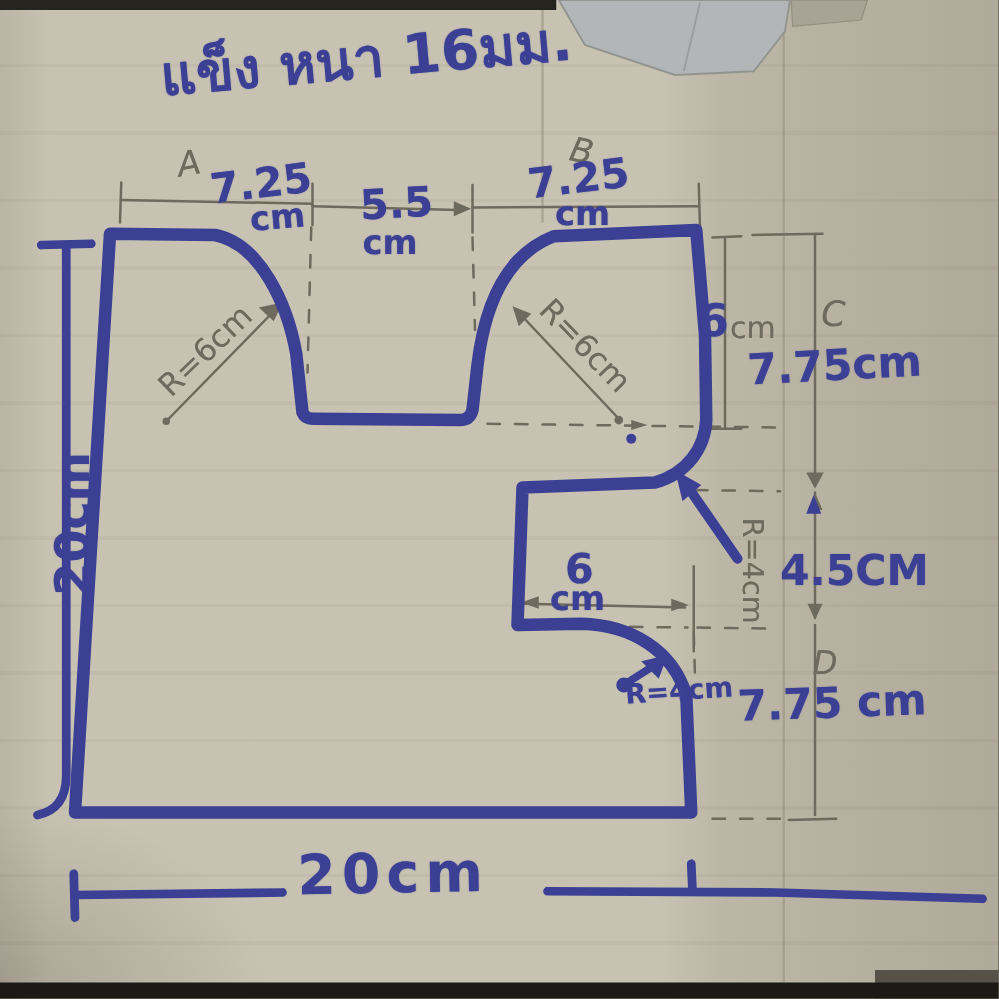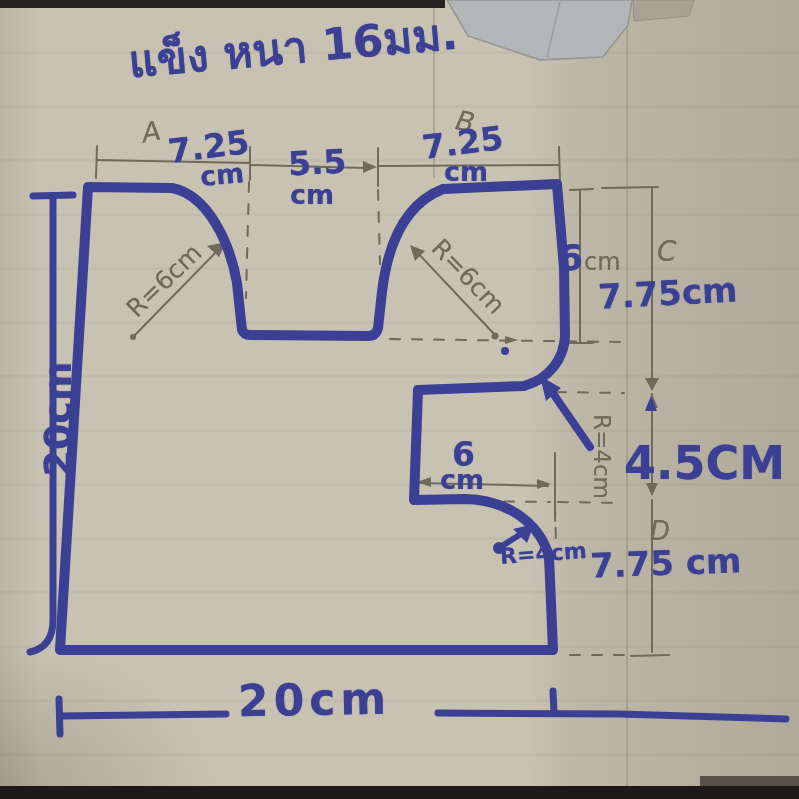--- a/index.html
+++ b/index.html
@@ -129,21 +129,21 @@
   <div class="lbl blue" style="left:-2px;top:400px;width:120px;text-align:center;font-size:38px;transform:rotate(-90deg);">20cm</div>
 
   <div class="lbl blue" style="left:238px;top:678px;font-size:44px;letter-spacing:5px;transform:rotate(-1deg);">20cm</div>
 
   <div class="lbl blue" style="left:558px;top:240px;font-size:36px;">6</div>
   <div class="lbl pencil" style="left:584px;top:250px;font-size:24px;">cm</div>
 
   <div class="lbl pencil script" style="left:657px;top:238px;font-size:28px;">C</div>
   <div class="lbl blue" style="left:598px;top:276px;font-size:34px;transform:rotate(-3deg);">7.75cm</div>
 
-  <div class="lbl blue" style="left:624px;top:440px;font-size:46px;">4.5CM</div>
+  <div class="lbl blue" style="left:624px;top:440px;font-size:34px;">4.5CM</div>
 
   <div class="lbl pencil script" style="left:650px;top:518px;font-size:26px;">D</div>
   <div class="lbl blue" style="left:590px;top:546px;font-size:34px;transform:rotate(-2deg);">7.75 cm</div>
 
   <div class="lbl pencil" style="left:118px;top:268px;font-size:25px;transform:rotate(-44deg);">R=6cm</div>
   <div class="lbl pencil" style="left:422px;top:264px;font-size:25px;transform:rotate(46deg);">R=6cm</div>
   <div class="lbl pencil" style="left:558px;top:445px;width:86px;text-align:center;font-size:23px;transform:rotate(90deg);">R=4cm</div>
   <div class="lbl blue" style="left:500px;top:543px;font-size:22px;transform:rotate(-4deg);">R=4cm</div>
 
   <div class="lbl blue" style="left:452px;top:438px;font-size:33px;">6</div>

